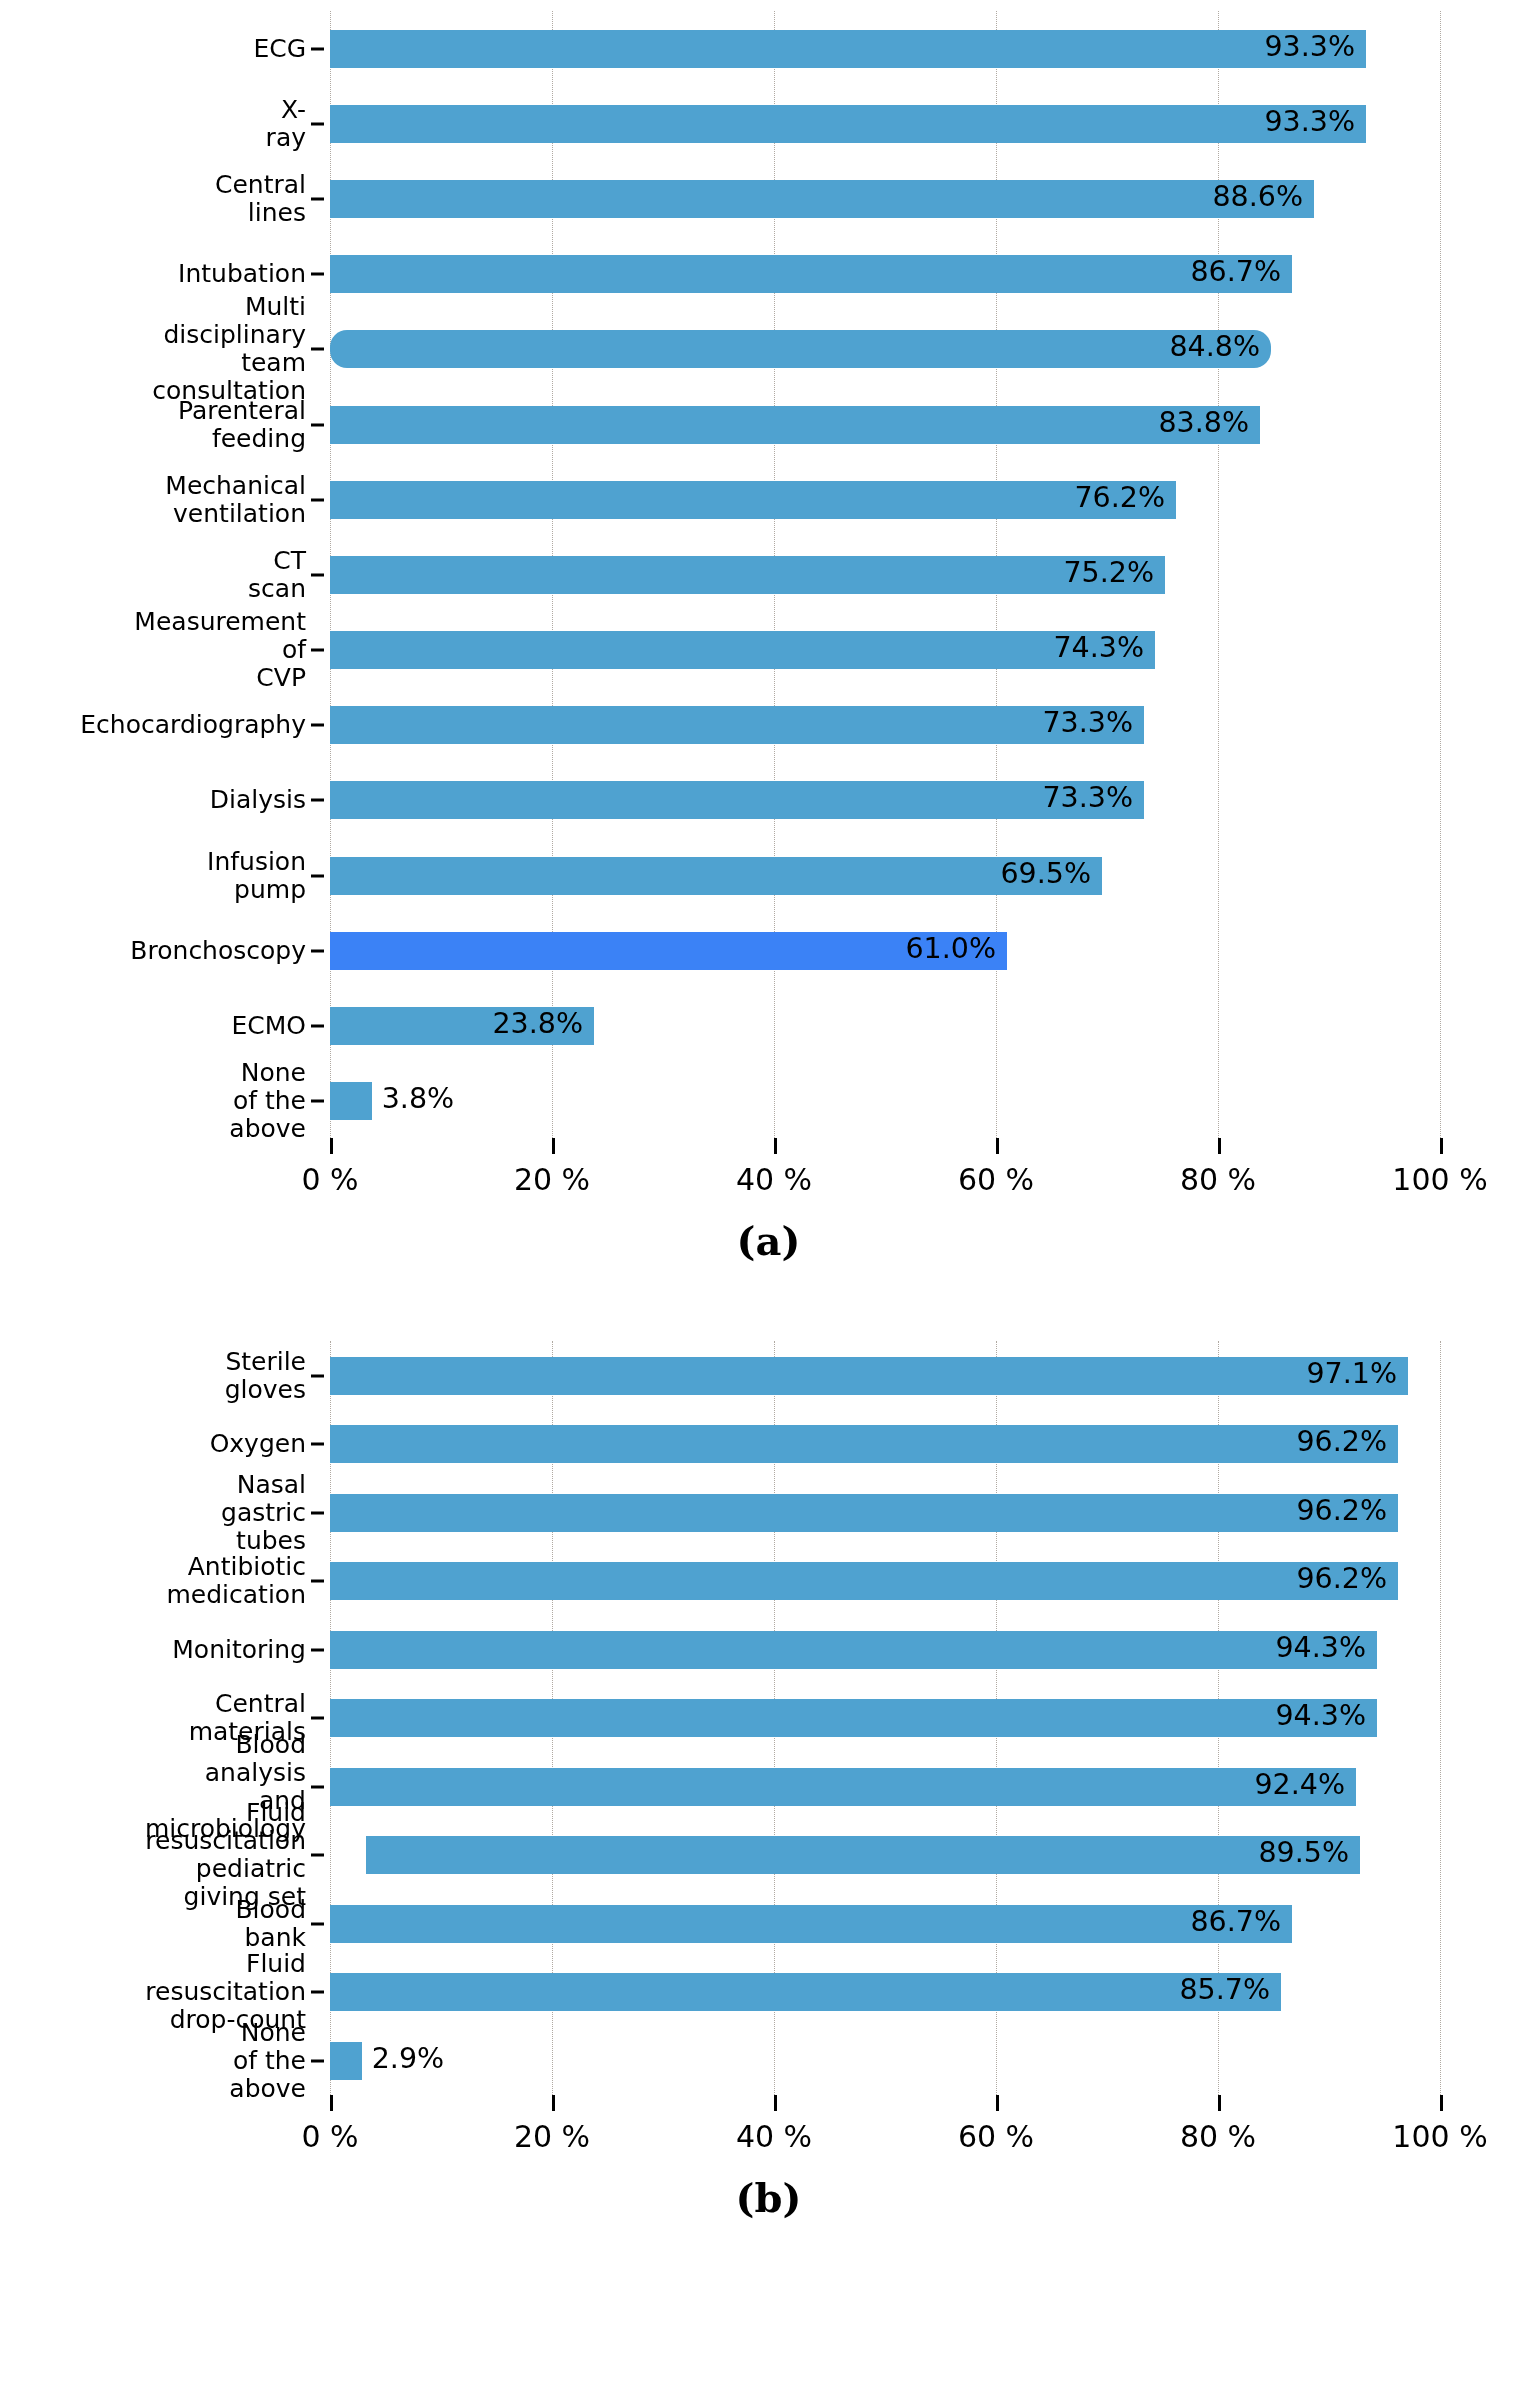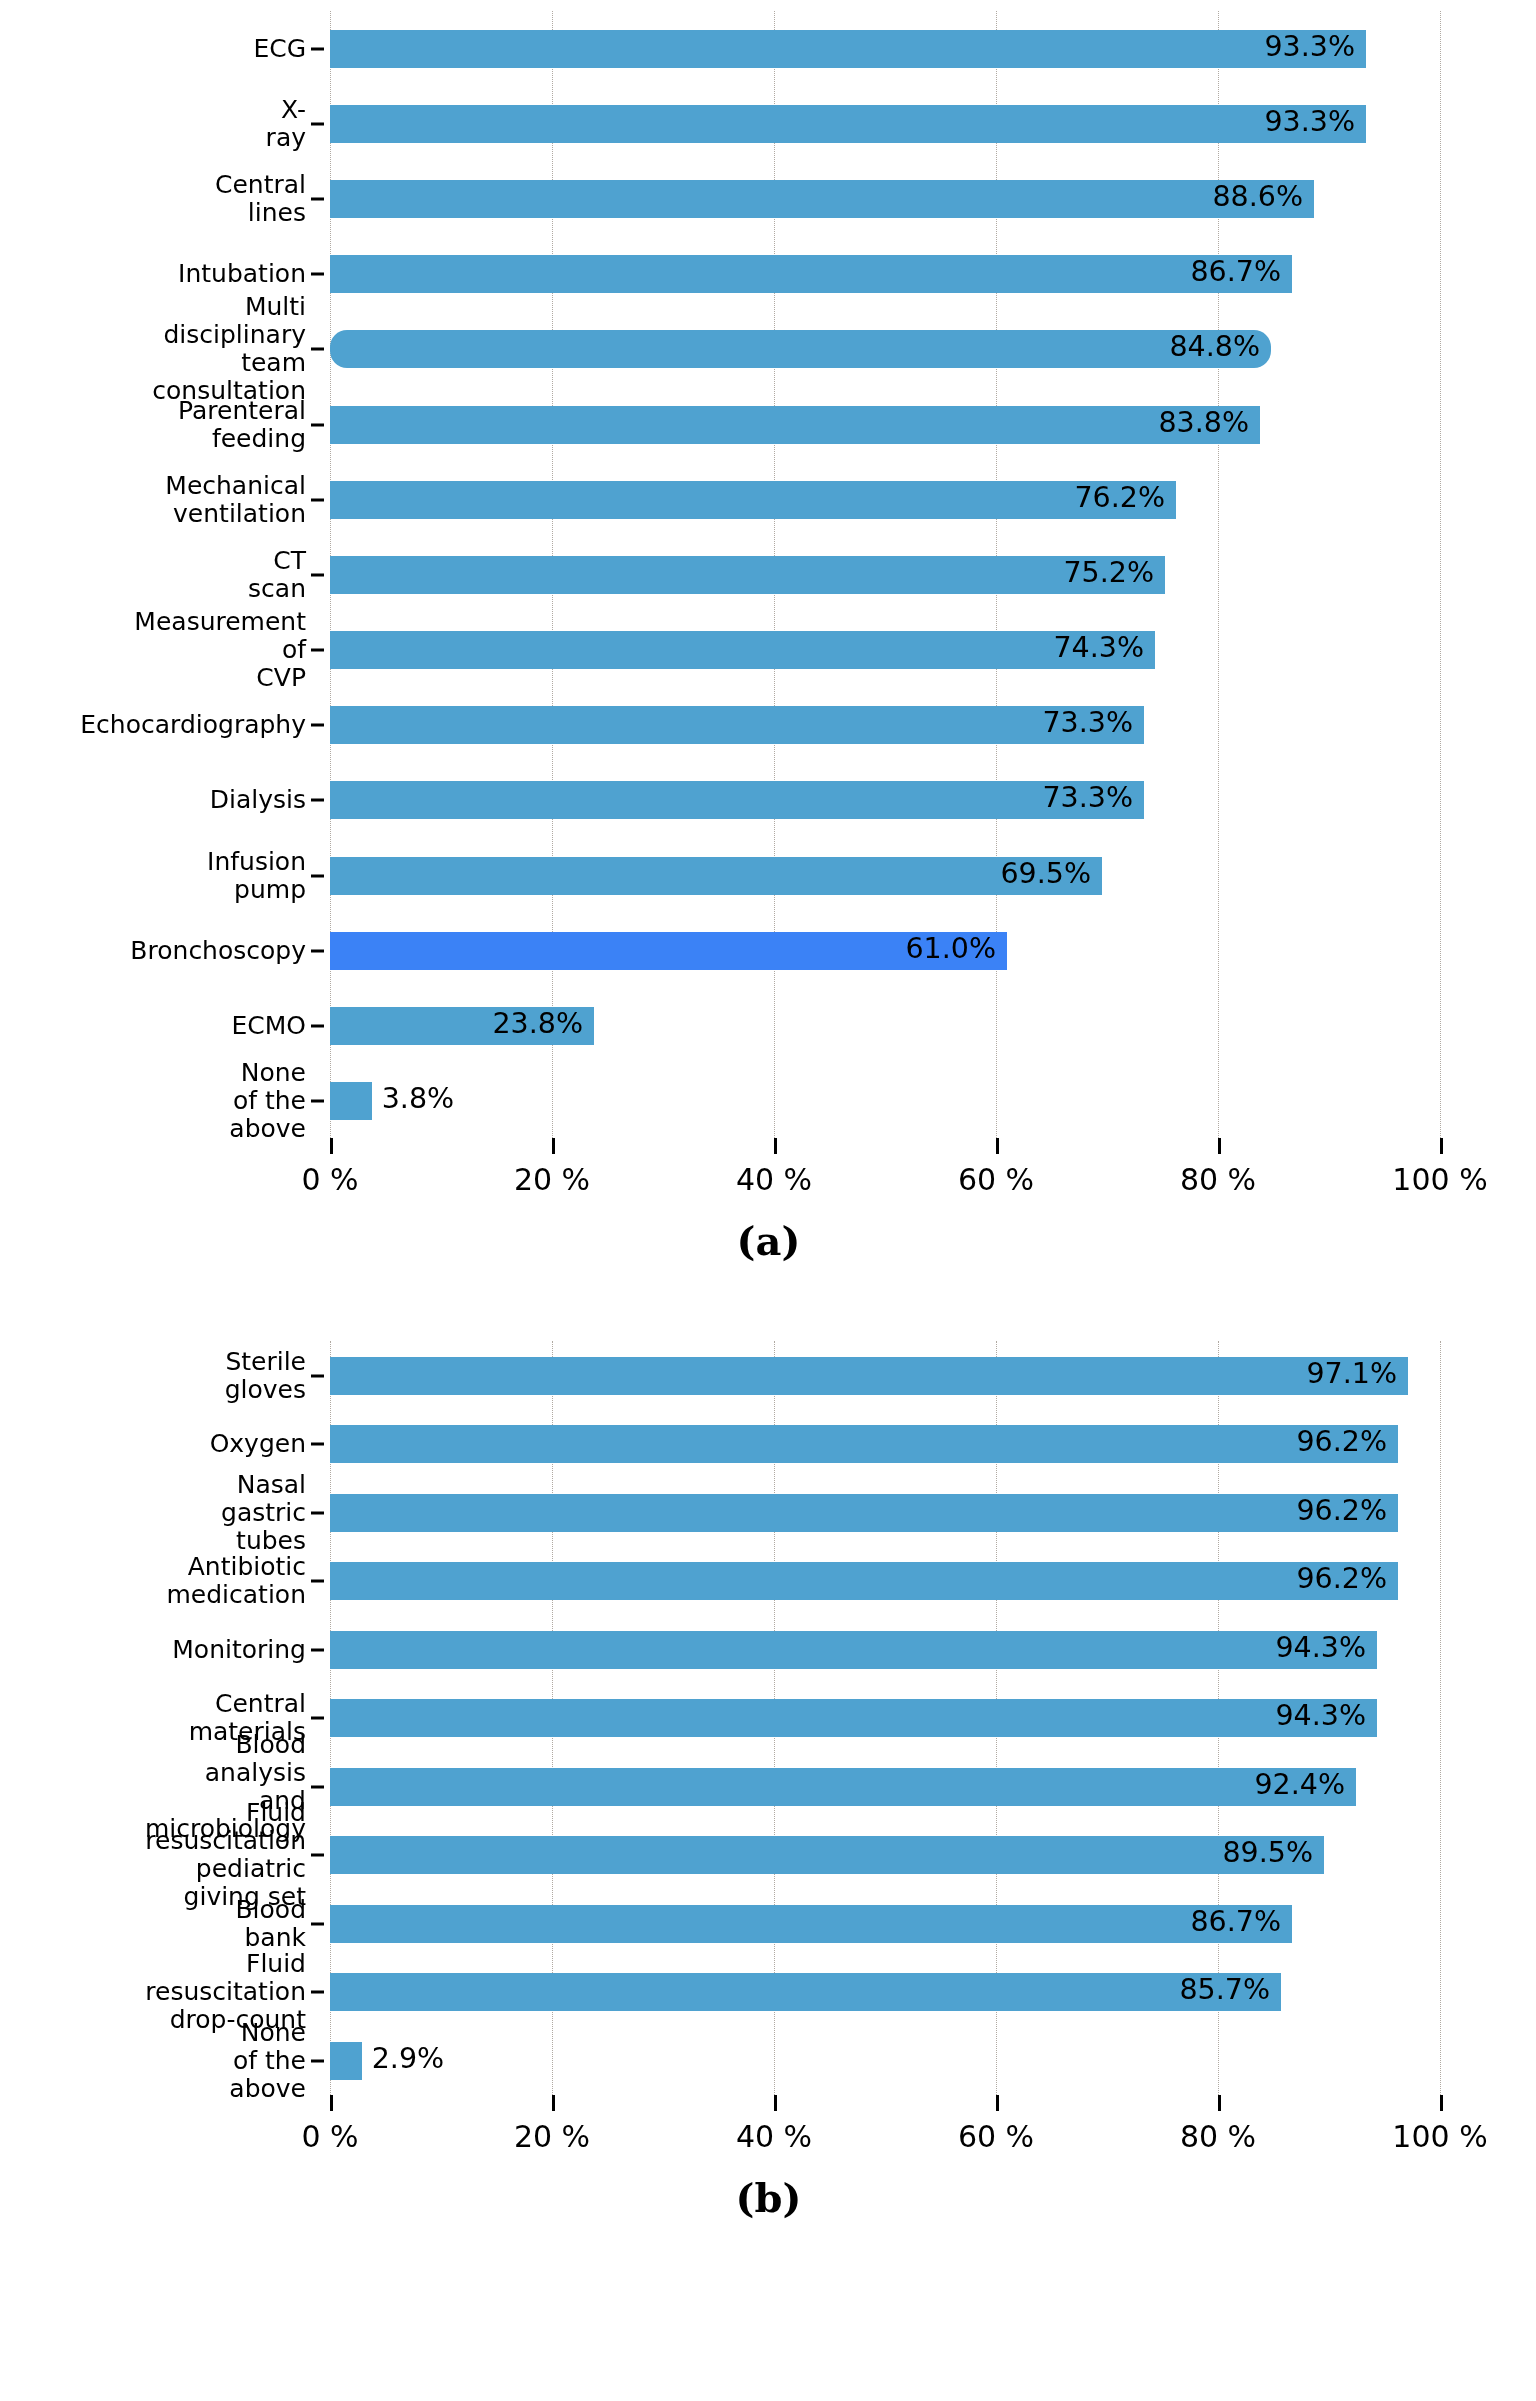--- a/index.html
+++ b/index.html
@@ -346,21 +346,21 @@
 and microbiology</div>
             <div class="tick-mark"></div>
             <div class="bar" style="width: 1026px; background: rgb(79, 162, 208);">
               <span class="bar-value">92.4%</span>
             </div>
           </div>
           <div class="row" style="top: 495px; height: 38px;">
             <div class="cat-label" style="top: 19px; transform: translateY(-50%);">Fluid resuscitation
 pediatric giving set</div>
             <div class="tick-mark"></div>
-            <div class="bar" style="width: 994px; background: rgb(79, 162, 208);">
+            <div class="bar" style="width: 994px; background: rgb(79, 162, 208); margin-left: 36px;">
               <span class="bar-value">89.5%</span>
             </div>
           </div>
           <div class="row" style="top: 564px; height: 38px;">
             <div class="cat-label" style="top: 19px; transform: translateY(-50%);">Blood bank</div>
             <div class="tick-mark"></div>
             <div class="bar" style="width: 962px; background: rgb(79, 162, 208);">
               <span class="bar-value">86.7%</span>
             </div>
           </div>

